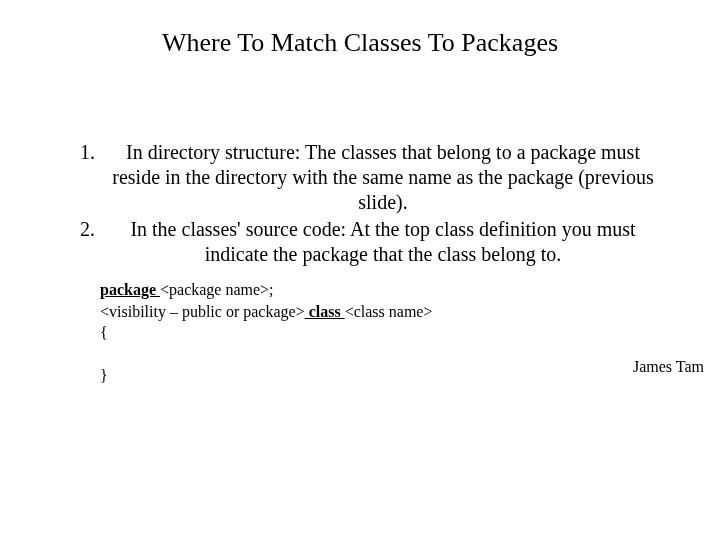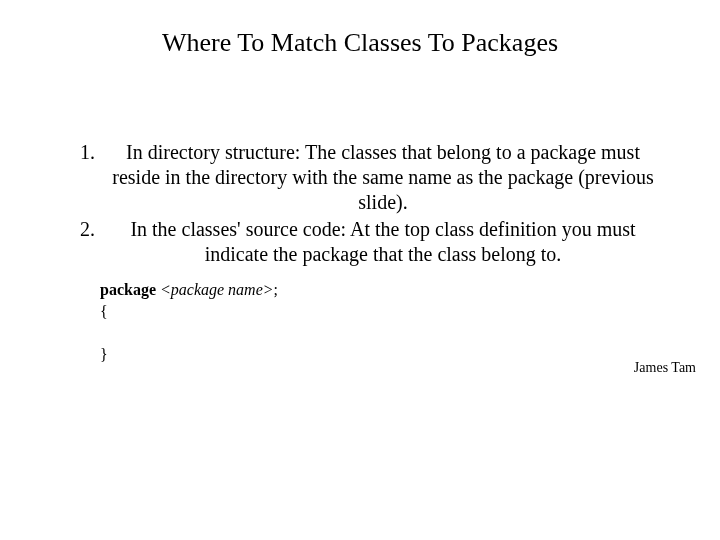--- a/index.html
+++ b/index.html
@@ -47,49 +47,52 @@
     font-size: 20px;
   }
   .code-block {
     margin-top: 12px;
     margin-left: 40px;
     font-size: 16px;
     line-height: 1.35;
   }
   .code-block .kw {
     font-weight: bold;
+    text-decoration: underline;
   }
   .code-block .ph {
-    font-style: italic;
   }
   .footer {
     position: absolute;
     bottom: 8px;
-    right: 24px;
-    font-size: 14px;
+    right: 16px;
+    font-size: 16px;
   }
 </style>
 </head>
 <body>
 
 <div class="slide">
 
   <div class="title">Where To Match Classes To Packages</div>
 
   <div class="body">
     <ol class="num-list">
       <li>In directory structure: The classes that belong to a package must reside in the directory with the same name as the package (previous slide).</li>
       <li>In the classes' source code:  At the top class definition you must indicate the package that the class belong to.</li>
     </ol>
 
 
     <div class="code-block">
       <div>
         <span class="kw">package </span><span class="ph">&lt;package name&gt;</span><span>;</span>
       </div>
+      <div>
+        <span class="ph">&lt;visibility – public or package&gt;</span><span class="kw"> class </span><span class="ph">&lt;class name&gt;</span>
+      </div>
       <div>{</div>
       <div>&nbsp;</div>
       <div>}</div>
     </div>
   </div>
 
   <div class="footer">James Tam</div>
 
 </div>
 

